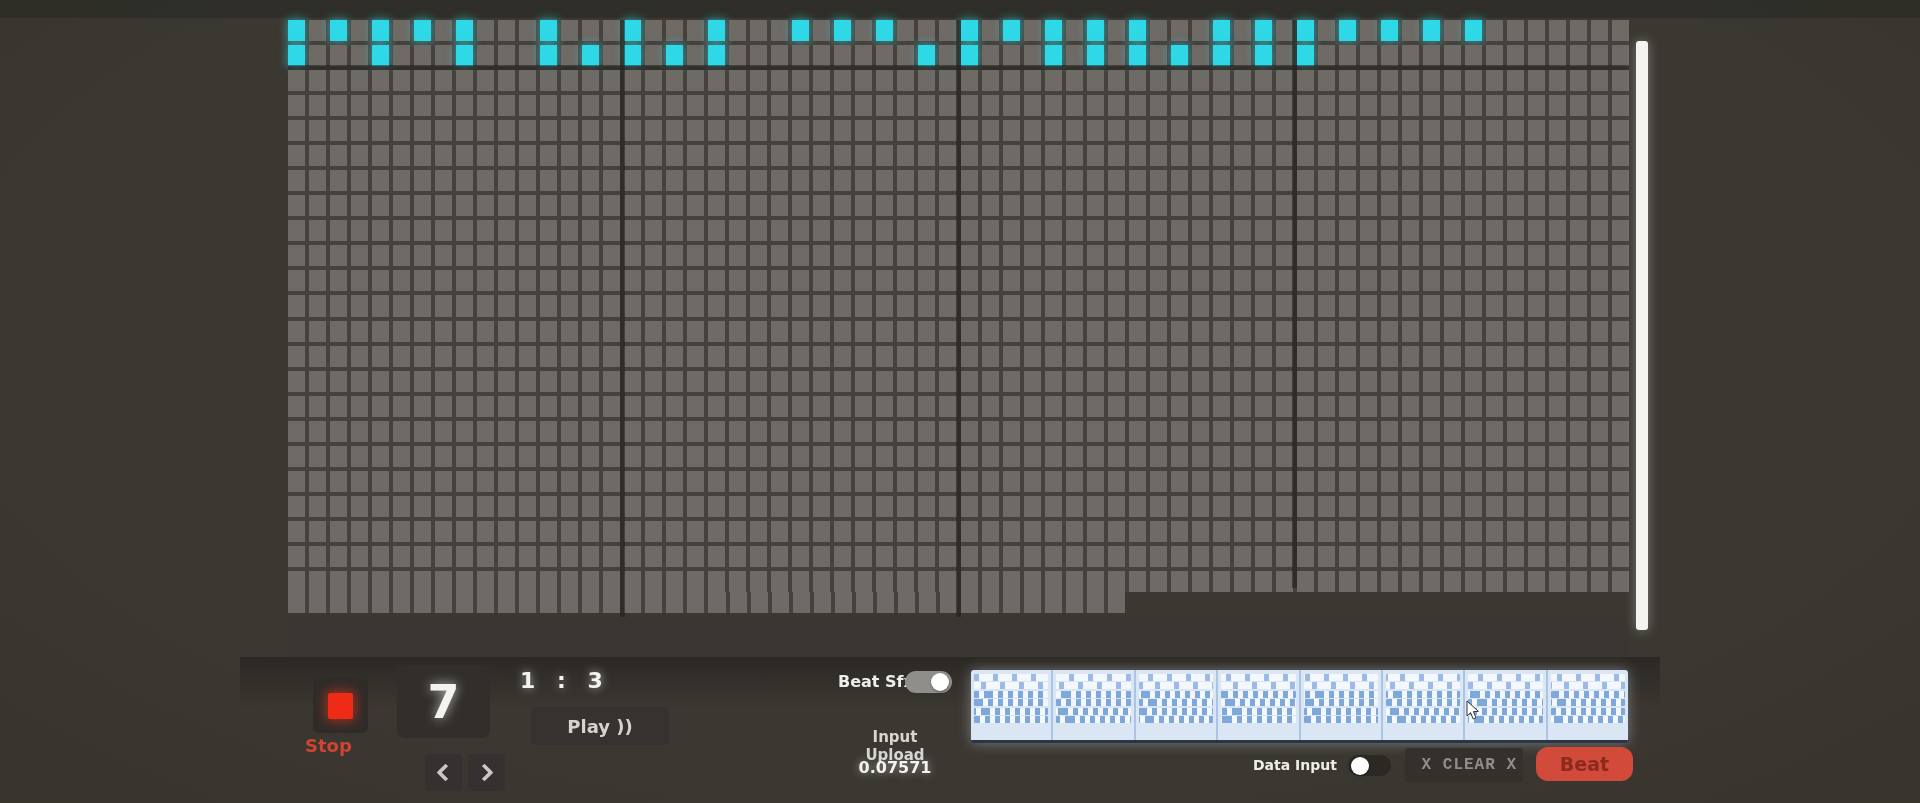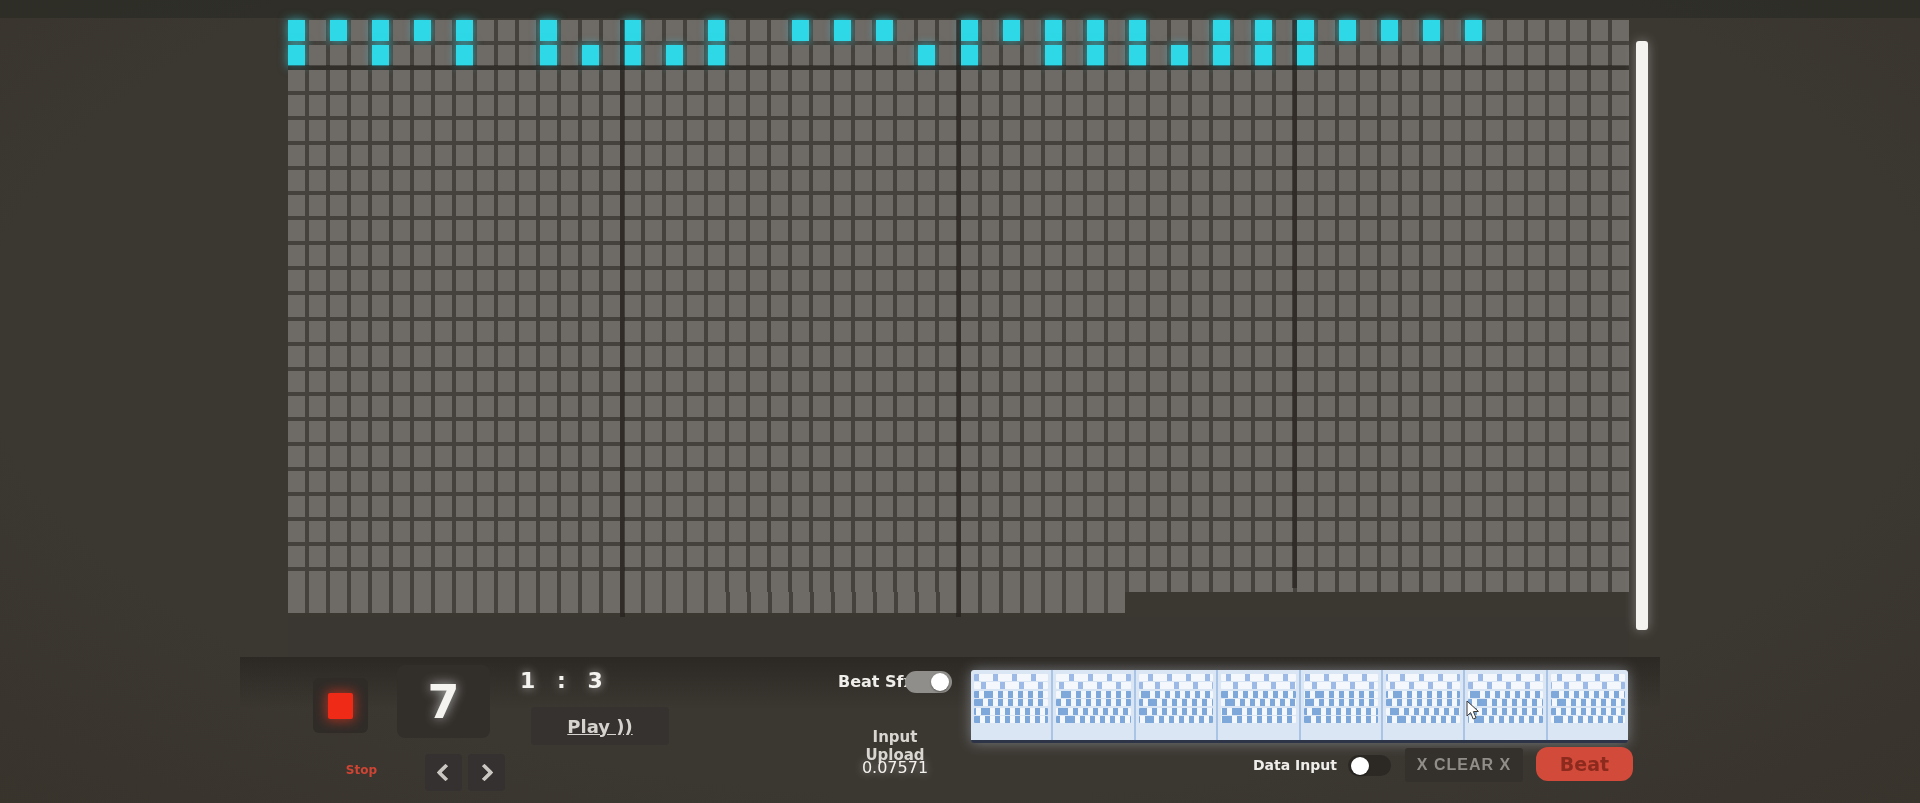--- a/index.html
+++ b/index.html
@@ -28,68 +28,68 @@
   .under-shadow{position:absolute;left:240px;top:657px;width:1420px;height:52px;
     background:linear-gradient(180deg, rgba(12,10,8,.32), rgba(0,0,0,0));}
   .scrollbar{position:absolute;left:1636px;top:41px;width:12px;height:589px;background:#f5f3ef;
     border-radius:3px;box-shadow:0 0 12px rgba(255,255,255,.35);}
 
   
   .stop-btn{position:absolute;left:313px;top:678px;width:55px;height:55px;background:#2f2c28;
     border-radius:6px;display:flex;align-items:center;justify-content:center;}
   .stop-square{width:25px;height:26px;background:#ef2a16;border-radius:2px;
     box-shadow:0 0 12px 2px rgba(255,55,30,.55);}
-  .stop-label{position:absolute;left:305px;top:735px;width:72px;text-align:right;
-    color:#cf4433;font-weight:bold;font-size:12px;margin-top:28px;}
+  .stop-label{position:absolute;left:305px;top:735px;width:72px;text-align:left;
+    color:#cf4433;font-weight:bold;font-size:18px;}
   .seven-box{position:absolute;left:397px;top:665px;width:93px;height:73px;background:#322f2b;
     border-radius:8px;display:flex;align-items:center;justify-content:center;}
   .seven-box span{color:#f5f3ef;font-size:46px;font-weight:bold;
     text-shadow:0 0 12px rgba(255,255,255,.65);}
   .pos-counter{position:absolute;left:520px;top:668px;color:#f5f3ef;font-size:22px;font-weight:bold;
     letter-spacing:7px;text-shadow:0 0 10px rgba(255,255,255,.6);}
   .play-btn{position:absolute;left:531px;top:707px;width:138px;height:38px;background:#353230;
     border:none;border-radius:4px;color:#d6d3ce;font-family:inherit;
-    font-size:18px;font-weight:bold;text-align:center;text-decoration:underline;}
+    font-size:18px;font-weight:bold;text-align:center;}
   .nav-btn{position:absolute;top:754px;width:37px;height:37px;background:#343130;border:none;
     border-radius:4px;display:flex;align-items:center;justify-content:center;}
   .nav-prev{left:425px;} .nav-next{left:468px;}
   .chev{display:inline-block;width:9px;height:9px;border-left:4px solid #cac6c1;
     border-bottom:4px solid #cac6c1;border-radius:2px;}
   .chev.left{transform:rotate(45deg);margin-left:4px;}
   .chev.right{transform:rotate(225deg);margin-right:4px;}
 
   
   .beat-label{position:absolute;left:838px;top:672px;color:#f0eeea;font-size:16px;font-weight:bold;}
   .toggle{position:absolute;border-radius:12px;}
   .toggle .knob{position:absolute;top:2px;width:18px;height:18px;border-radius:50%;background:#ffffff;
     box-shadow:0 1px 2px rgba(0,0,0,.4);}
   .beat-toggle{left:905px;top:671px;width:47px;height:22px;background:#908e8a;}
   .beat-toggle .knob{right:3px;}
   .delay-label{position:absolute;left:843px;top:728px;width:104px;text-align:center;color:#d9d6d1;
     font-size:15px;font-weight:bold;}
   .delay-value{position:absolute;left:843px;top:758px;width:104px;text-align:center;color:#f4f2ee;
-    font-size:16px;font-weight:normal;text-shadow:0 0 8px rgba(255,255,255,.5);}
+    font-size:16px;font-weight:bold;text-shadow:0 0 8px rgba(255,255,255,.5);}
 
   
   .pattern-strip{position:absolute;left:971px;top:670px;width:657px;height:70px;
     display:flex;background:#dbe6f5;border-radius:3px;
     border-bottom:3px solid #2e3448;box-shadow:0 0 14px rgba(215,230,250,.4);}
   .seg{flex:1;padding:2px 1px;box-sizing:border-box;border-right:2px solid #aac4e6;}
   .seg:last-child{border-right:none;}
   .seg-row{height:7px;margin:1.5px 2px;border-radius:1px;background-color:#f4f8fd;}
   .seg-row.sparse{background-image:repeating-linear-gradient(90deg,#9cbae5 0 5px,transparent 5px 19px);}
   .seg-row.dense{background-image:repeating-linear-gradient(90deg,#7ea8da 0 5px,transparent 5px 10px);}
 
   
   .du-label{position:absolute;left:1253px;top:757px;color:#f0eeea;font-size:14px;font-weight:bold;}
   .du-toggle{left:1348px;top:755px;width:43px;height:21px;background:#2c2925;}
   .du-toggle .knob{left:3px;}
   .clear-btn{position:absolute;left:1405px;top:748px;width:118px;height:34px;background:#34312d;
-    border:none;border-radius:3px;color:#918e89;font-family:Liberation Sans, sans-serif;font-size:16px;
-    font-weight:bold;letter-spacing:1px;}
+    border:none;border-radius:3px;color:#918e89;font-family:Liberation Mono, monospace;font-size:16px;
+    font-weight:bold;letter-spacing:1px;text-align:right;}
   .back-btn{position:absolute;left:1536px;top:747px;width:97px;height:34px;background:#d14a3a;
     border:none;border-radius:12px;color:#8c2a1e;font-family:inherit;font-size:19px;font-weight:bold;}
   .cursor{position:absolute;left:1466px;top:700px;}
 </style>
 </head>
 <body>
 
 <div class="stage">
   <div class="top-shade"></div>
 

